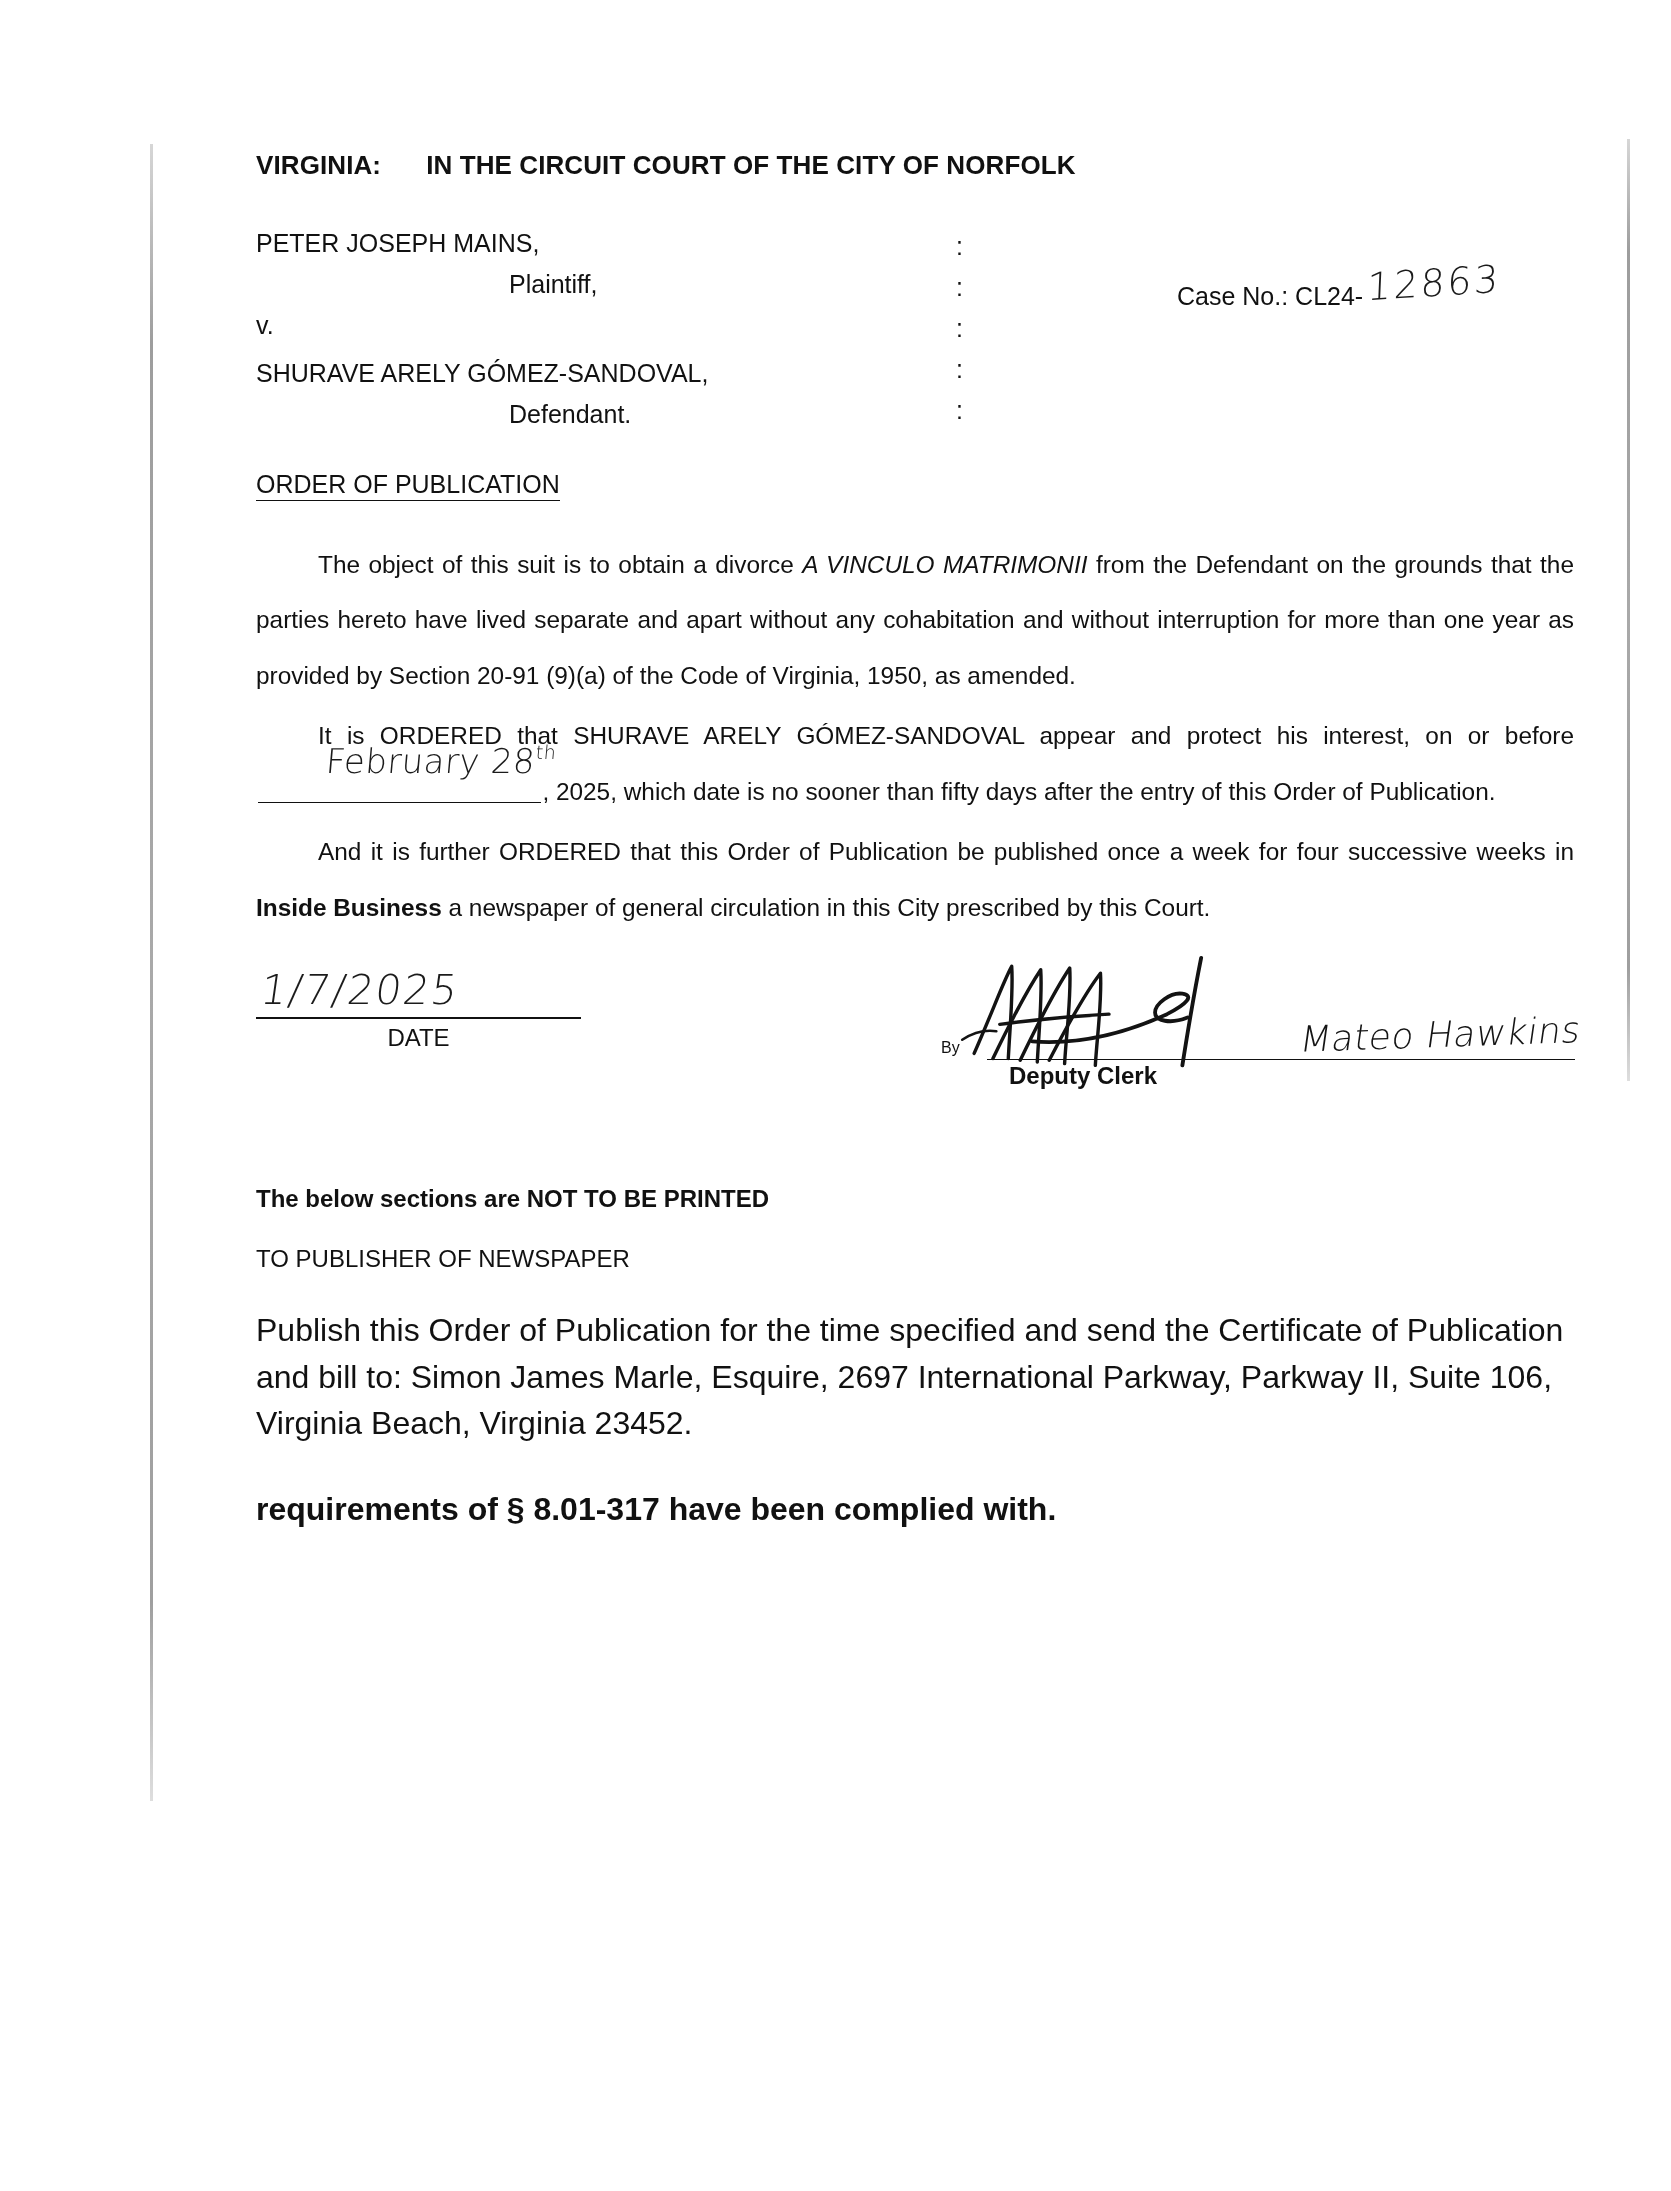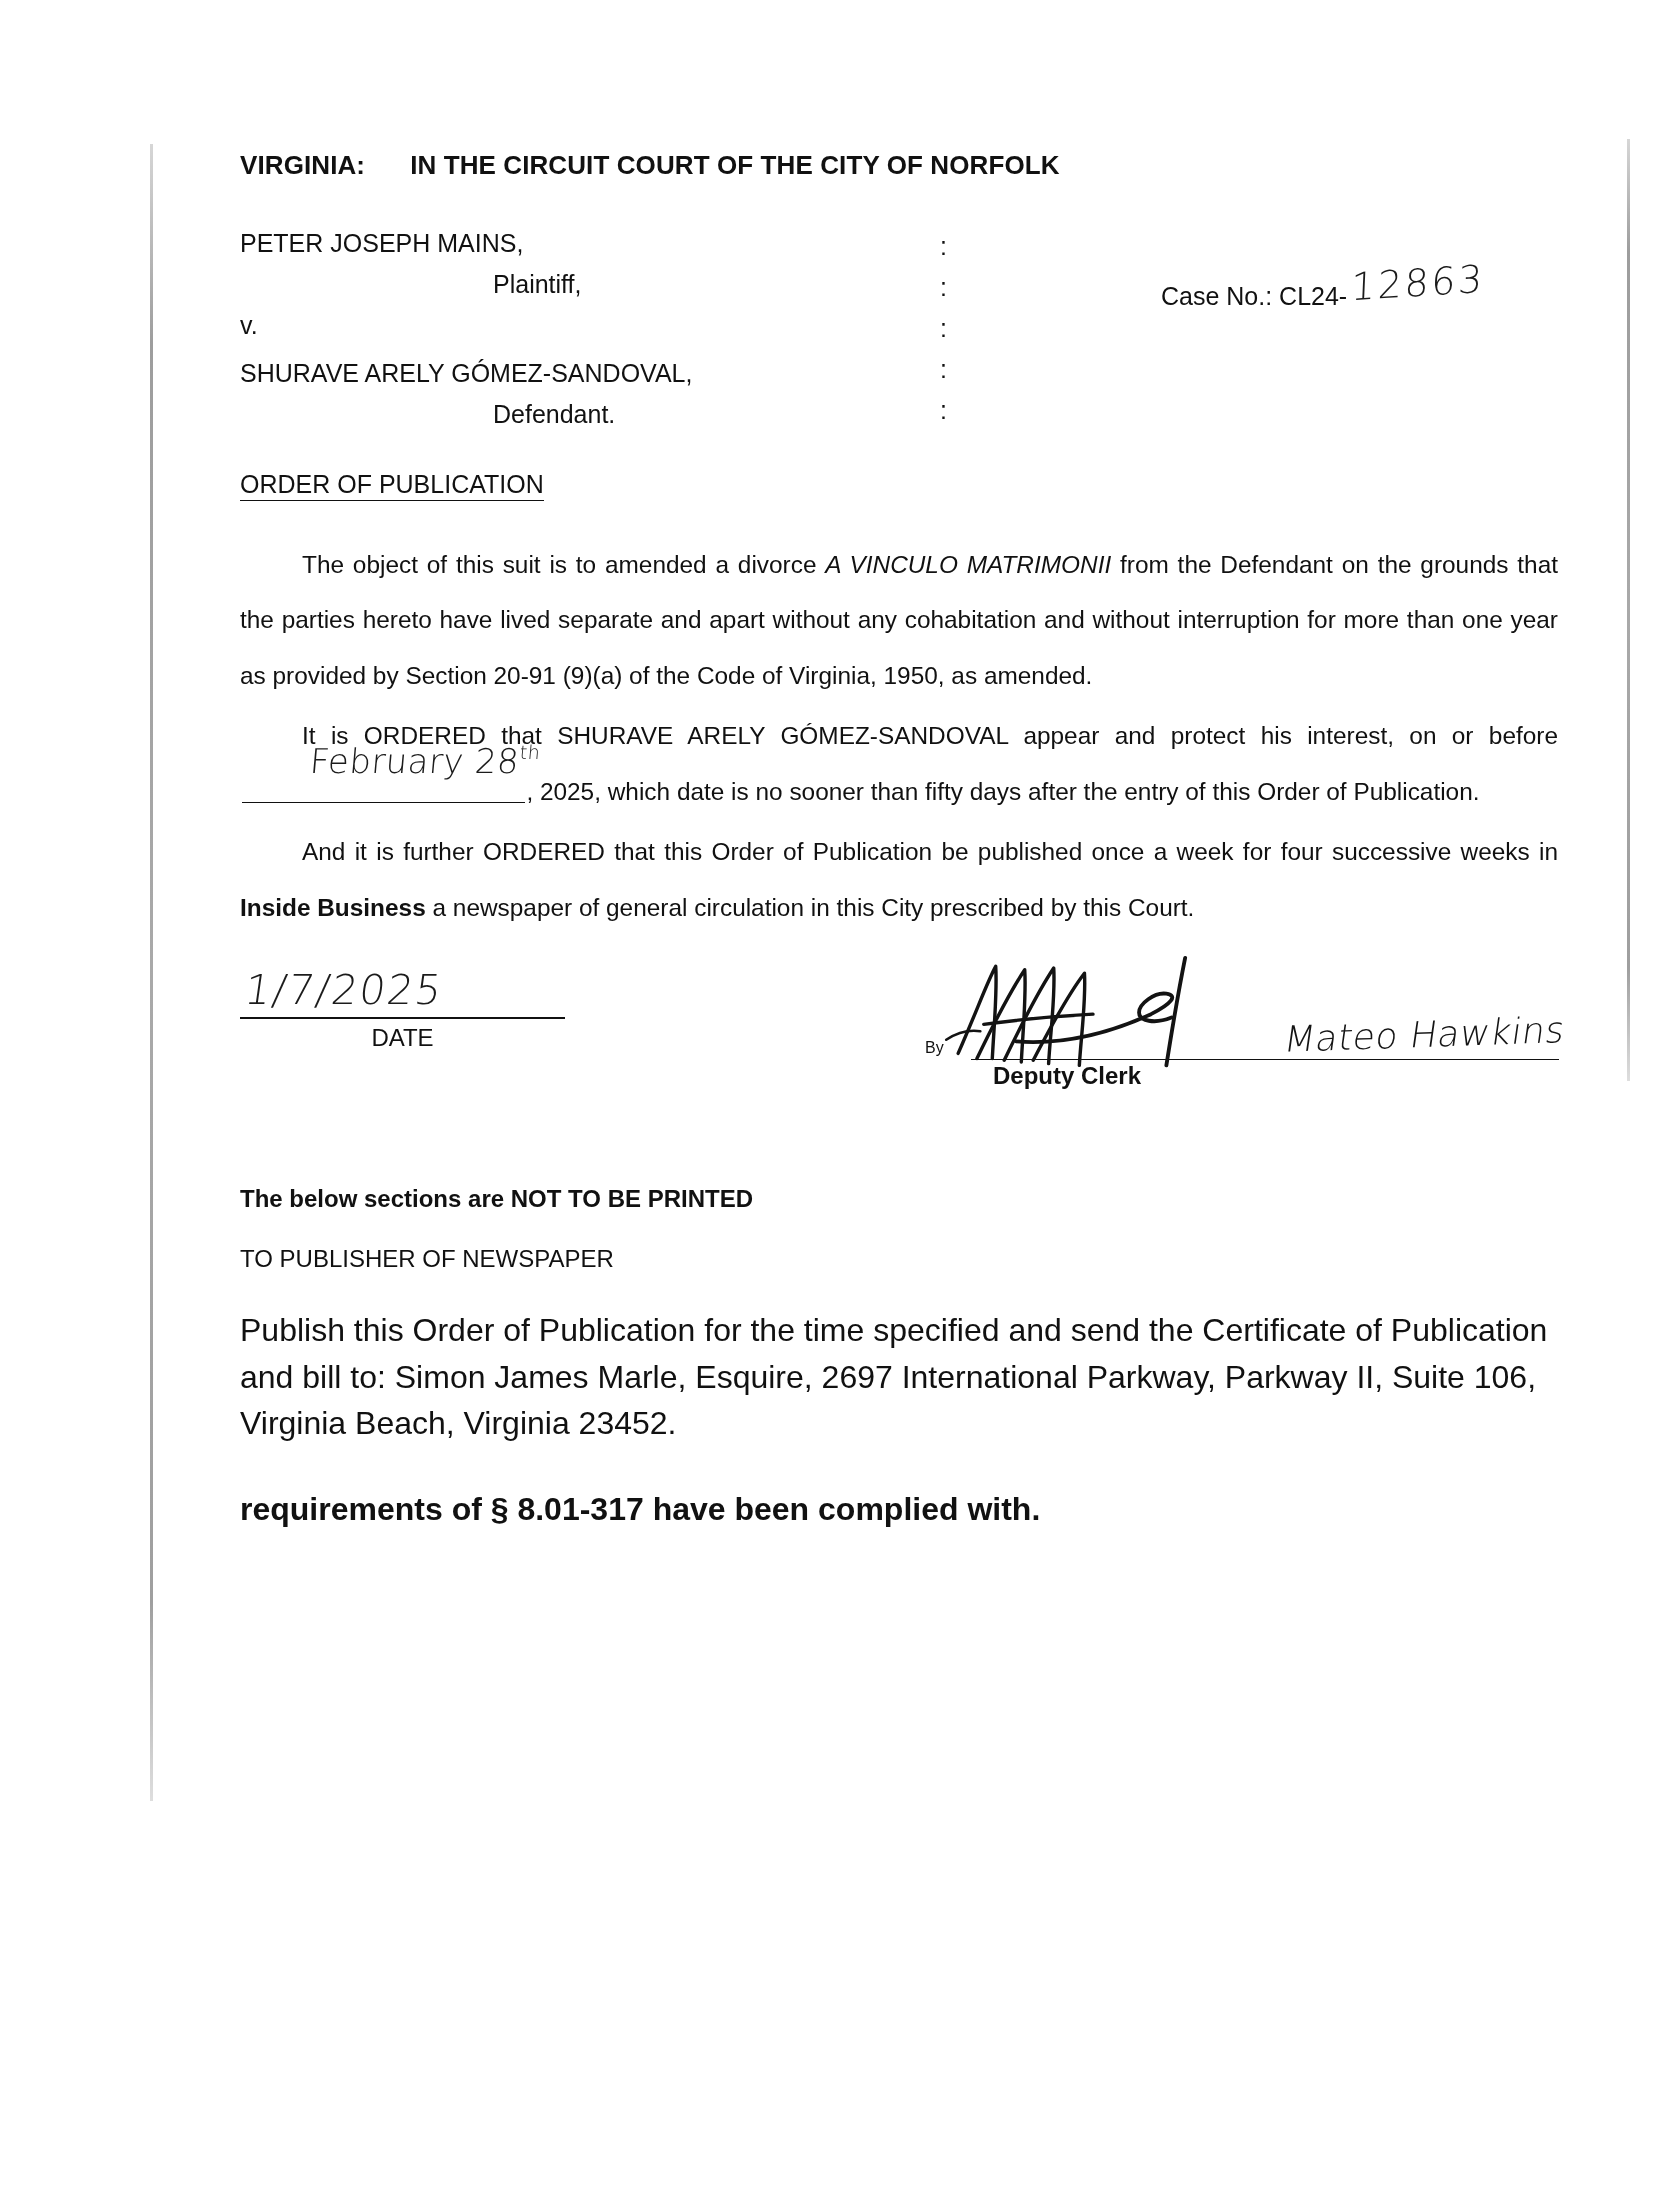--- a/index.html
+++ b/index.html
@@ -27,21 +27,21 @@
     position: absolute;
     width: 2.6px;
     background: linear-gradient(to bottom, #cfcfcf 0%, #8c8c8c 12%, #9a9a9a 50%, #8e8e8e 88%, #d8d8d8 100%);
     opacity: 0.85;
   }
   .scan-line.left  { left: 150px;  top: 144px; height: 1657px; }
   .scan-line.right { left: 1627px; top: 139px; height: 942px; }
 
   .content {
     position: absolute;
-    left: 240px;
+    left: 256px;
     top: 150px;
     width: 1318px;
   }
 
   
   .court-header {
     font-size: 26px;
     font-weight: bold;
     letter-spacing: 0.1px;
     white-space: nowrap;
@@ -286,21 +286,21 @@
 
       <div class="case-no">
         <span>Case No.: CL24-</span><span class="hw-case">12863</span>
       </div>
     </div>
 
     <div class="order-title">
       <span>ORDER OF PUBLICATION</span>
     </div>
 
-    <p class="body-par"><span>The object of this suit is to amended a divorce </span><span class="ital">A VINCULO MATRIMONII</span><span> from the Defendant on the grounds that the parties hereto have lived separate and apart without any cohabitation and without interruption for more than one year as provided by Section 20-91 (9)(a) of the Code of Virginia, 1950, as amended.</span></p>
+    <p class="body-par"><span>The object of this suit is to obtain a divorce </span><span class="ital">A VINCULO MATRIMONII</span><span> from the Defendant on the grounds that the parties hereto have lived separate and apart without any cohabitation and without interruption for more than one year as provided by Section 20-91 (9)(a) of the Code of Virginia, 1950, as amended.</span></p>
 
     <p class="body-par"><span>It is ORDERED that SHURAVE ARELY GÓMEZ-SANDOVAL appear and protect his interest, on or before </span><span class="blank-line"><span class="hw-date-fill"><span>February 28</span><sup>th</sup></span></span><span>, 2025, which date is no sooner than fifty days after the entry of this Order of Publication.</span></p>
 
     <p class="body-par"><span>And it is further ORDERED that this Order of Publication be published once a week for four successive weeks in </span><span class="bold">Inside Business</span><span> a newspaper of general circulation in this City prescribed by this Court.</span></p>
 
     <div class="sig-block">
 
       <div class="sig-date">
         <div class="hw-datestamp">1/7/2025</div>
         <div class="rule"></div>

